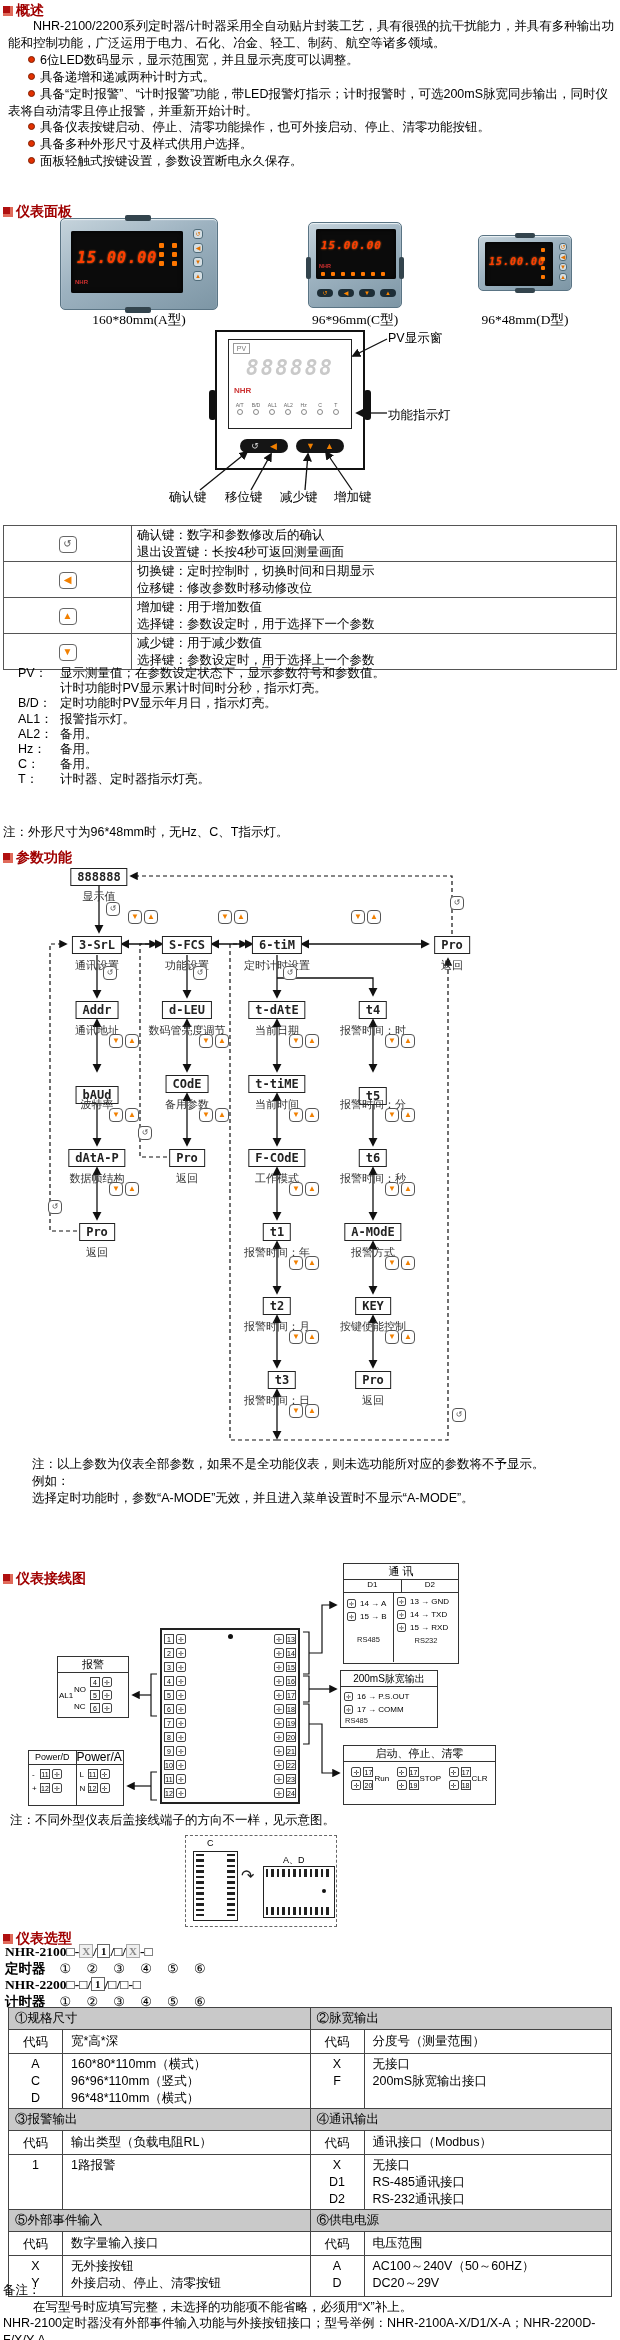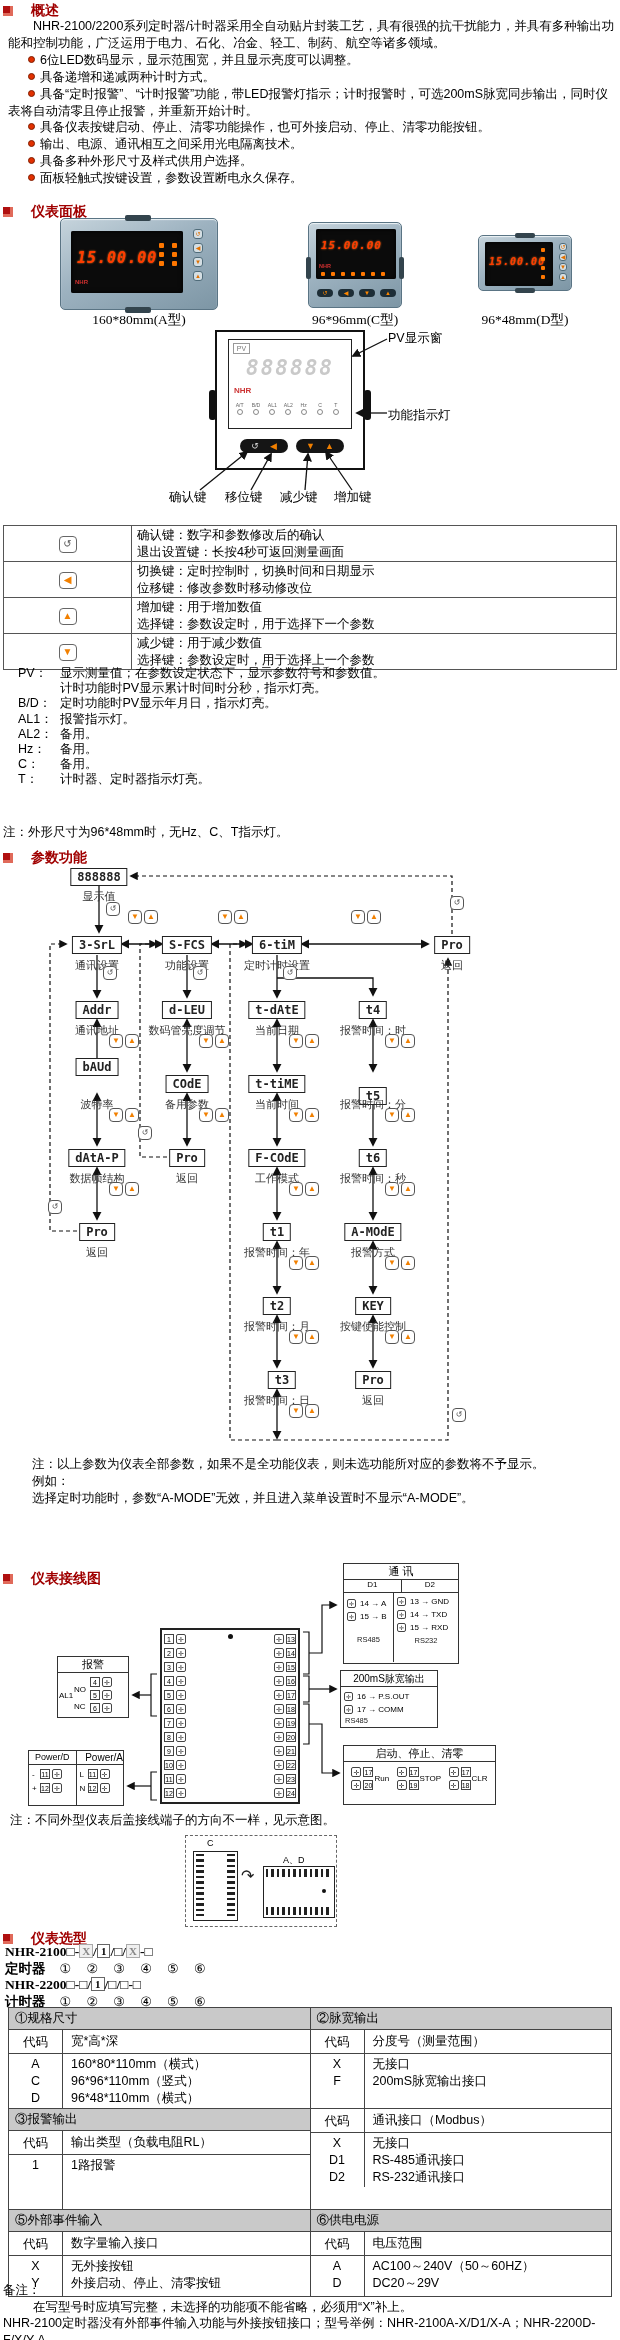--- a/index.html
+++ b/index.html
@@ -1,20 +1,20 @@
 <!DOCTYPE html>
 <html><head>
 <meta charset="utf-8">
 <style>
 *{margin:0;padding:0;box-sizing:border-box}
 body{background:#fff}
 #page{position:relative;width:620px;height:2340px;background:#fff;overflow:hidden;
   font-family:"Liberation Sans",sans-serif;font-size:12.5px;color:#000}
 
-.sec{position:absolute;display:flex;align-items:center;gap:18px}
+.sec{position:absolute;display:flex;align-items:center;gap:3px}
 .sec .sq{width:10px;height:10px;background:#b01010;box-shadow:inset -3px -3px 0 #e06a5a}
 .sec .st{font-size:14px;font-weight:bold;color:#a00000}
 
 #ov{position:absolute;left:8px;top:18px;width:607px;line-height:16.9px}
 #ov .intro{text-indent:25px}
 .bul{text-indent:20px}
 .bdot{display:inline-block;width:7px;height:7px;border-radius:50%;background:#e23000;border:1px solid #7d1c00;margin-right:5px;vertical-align:1px}
 
 .inst{position:absolute;border-radius:5px;background:linear-gradient(155deg,#c6d4dc 0%,#9db2c0 45%,#7d96a5 100%);border:1px solid #5a7484;box-shadow:inset 0 1px 1px #eef4f7}
 .scr{position:absolute;background:#0b0b0b;border-radius:2px;box-shadow:inset 0 0 5px #000}
@@ -122,21 +122,20 @@
   <div class="sec" style="left:3px;top:2px">
     <span class="sq"></span>
     <span class="st">概述</span>
   </div>
   <div id="ov">
     <div class="intro">NHR-2100/2200系列定时器/计时器采用全自动贴片封装工艺，具有很强的抗干扰能力，并具有多种输出功能和控制功能，广泛运用于电力、石化、冶金、轻工、制药、航空等诸多领域。</div>
     <div class="bul"><span class="bdot"></span><span>6位LED数码显示，显示范围宽，并且显示亮度可以调整。</span></div>
     <div class="bul"><span class="bdot"></span><span>具备递增和递减两种计时方式。</span></div>
     <div class="bul"><span class="bdot"></span><span>具备“定时报警”、“计时报警”功能，带LED报警灯指示；计时报警时，可选200mS脉宽同步输出，同时仪表将自动清零且停止报警，并重新开始计时。</span></div>
     <div class="bul"><span class="bdot"></span><span>具备仪表按键启动、停止、清零功能操作，也可外接启动、停止、清零功能按钮。</span></div>
-    <div class="bul"><span class="bdot"></span><span>输出、电源、通讯相互之间采用光电隔离技术。</span></div>
     <div class="bul"><span class="bdot"></span><span>具备多种外形尺寸及样式供用户选择。</span></div>
     <div class="bul"><span class="bdot"></span><span>面板轻触式按键设置，参数设置断电永久保存。</span></div>
   </div>
 
   <div class="sec" style="left:3px;top:203px">
     <span class="sq"></span>
     <span class="st">仪表面板</span>
   </div>
 
   <div class="inst" style="left:60px;top:218px;width:158px;height:92px">
@@ -400,21 +399,21 @@
     <div class="fbox" style="left:97px;top:70px">3-SrL</div>
     <div class="fbox" style="left:187px;top:70px">S-FCS</div>
     <div class="fbox" style="left:277px;top:70px">6-tiM</div>
     <div class="fbox" style="left:452px;top:70px">Pro</div>
     <div class="fcap" style="left:97px;top:92px">通讯设置</div>
     <div class="fcap" style="left:187px;top:92px">功能设置</div>
     <div class="fcap" style="left:277px;top:92px">定时计时设置</div>
     <div class="fcap" style="left:452px;top:92px">返回</div>
 
     <div class="fbox" style="left:97px;top:135px">Addr</div>
-    <div class="fbox" style="left:97px;top:192px">bAUd</div>
+    <div class="fbox" style="left:97px;top:220px">bAUd</div>
     <div class="fbox" style="left:97px;top:283px">dAtA-P</div>
     <div class="fbox" style="left:97px;top:357px">Pro</div>
     <div class="fcap" style="left:97px;top:157px">通讯地址</div>
     <div class="fcap" style="left:97px;top:231px">波特率</div>
     <div class="fcap" style="left:97px;top:305px">数据帧结构</div>
     <div class="fcap" style="left:97px;top:379px">返回</div>
 
     <div class="fbox" style="left:187px;top:135px">d-LEU</div>
     <div class="fbox" style="left:187px;top:209px">COdE</div>
     <div class="fbox" style="left:187px;top:283px">Pro</div>
@@ -786,21 +785,21 @@
               <span class="tn">6</span>
               <span class="ts"></span>
             </span>
         </div>
       </div>
     </div>
 
     <div class="wbox" style="left:28px;top:190px;width:96px;height:56px">
       <div style="display:flex;border-bottom:1px solid #333;height:14px;line-height:13px">
         <div style="flex:1;text-align:center;border-right:1px solid #333;font-size:9px">Power/D</div>
-        <div style="flex:1;text-align:right;font-size:10px">Power/A</div>
+        <div style="flex:1;text-align:left;font-size:12px">Power/A</div>
       </div>
       <div style="display:flex;height:40px">
         <div style="flex:1;border-right:1px solid #333;padding:4px 0 0 3px">
           <div class="trow" style="margin-bottom:4px">
               <span style="width:6px">-</span>
               <span class="tn">11</span>
               <span class="ts"></span>
             </div>
           <div class="trow">
               <span style="width:6px">+</span>
@@ -902,20 +901,21 @@
         <div class="tbody h54">
           <div class="tbc">
               <div>1</div>
             </div>
           <div class="tbd">
               <div>1路报警</div>
             </div>
         </div>
       </div>
       <div class="stable">
+        <div class="ttl">④通讯输出</div>
         <div class="tsub">
             <div class="thc">代码</div>
             <div class="thd">通讯接口（Modbus）</div>
           </div>
         <div class="tbody h54">
           <div class="tbc">
               <div>X</div>
               <div>D1</div>
               <div>D2</div>
             </div>

